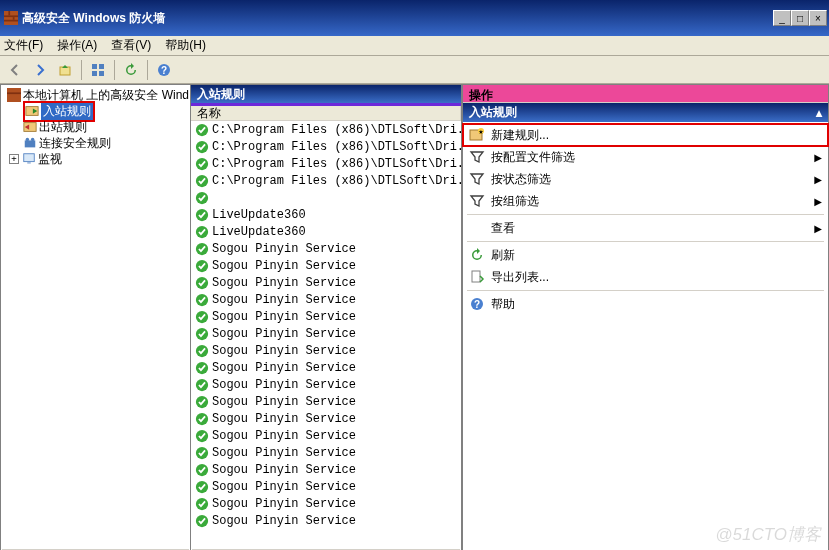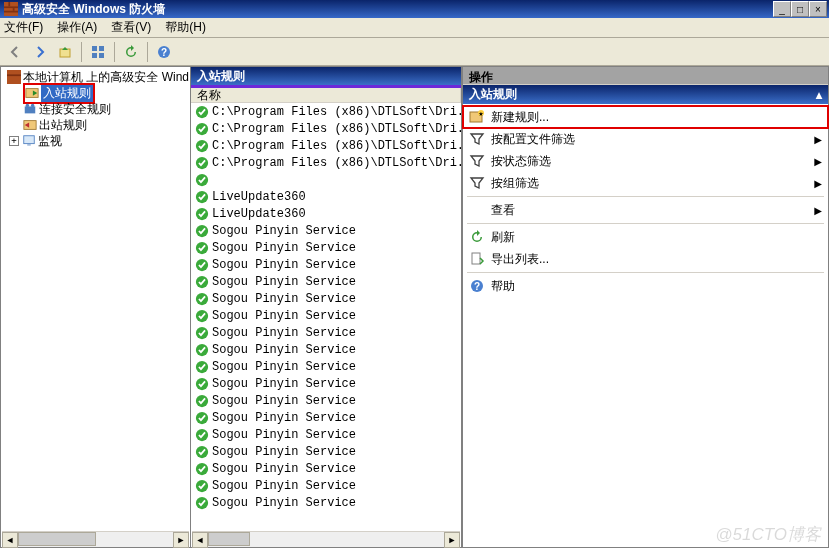--- a/index.html
+++ b/index.html
@@ -1,18 +1,18 @@
 <!DOCTYPE html>
 <html><head>
 <meta charset="utf-8">
 <style>
 * { box-sizing: border-box; margin: 0; padding: 0; }
 body { font-family: "SimSun", "Microsoft YaHei", sans-serif; font-size: 12px; background: #fff; width: 829px; height: 550px; overflow: hidden; position: relative; }
 
-.titlebar { height: 18px; background: linear-gradient(#0a246a, #3668c8); color: #fff; display: flex; align-items: center; padding: 0 2px 0 4px; }
+.titlebar { height: 36px; background: linear-gradient(#0a246a, #3668c8); color: #fff; display: flex; align-items: center; padding: 0 2px 0 4px; }
 .titlebar .ticon { width: 14px; height: 14px; margin-right: 4px; }
 .titlebar .ttl { flex: 1; font-weight: bold; font-size: 12px; }
 .winbtns { display: flex; gap: 0; }
 .winbtn { width: 18px; height: 16px; background: #c0c0c0; border: 1px solid #808080; border-top-color: #fff; border-left-color: #fff; display: flex; align-items: center; justify-content: center; font-size: 10px; font-family: Arial; color: #000; }
 
 .menubar { height: 20px; background: #ece9d8; border-bottom: 1px solid #aca899; display: flex; align-items: center; padding: 0 4px; gap: 14px; }
 .menubar span { cursor: default; }
 
 .toolbar { height: 28px; background: #ece9d8; border-bottom: 1px solid #aca899; display: flex; align-items: center; padding: 0 4px; gap: 3px; }
 .tbtn { width: 22px; height: 22px; border: 1px solid transparent; display: flex; align-items: center; justify-content: center; }
@@ -34,21 +34,21 @@
 .ind1 { padding-left: 20px; }
 .ind0 { padding-left: 4px; }
 
 .col-hdr { height: 18px; background: linear-gradient(#0a246a, #3b6ec8); color: #fff; font-weight: bold; padding: 2px 6px; display: flex; align-items: center; }
 .list-hdr { height: 18px; background: #ece9d8; border-bottom: 1px solid #d4d0c8; border-top: 3px solid #6d28d9; display: flex; align-items: center; }
 .list-hdr div { border-right: 1px solid #d4d0c8; padding: 0 6px; height: 100%; display: flex; align-items: center; }
 .list-body { overflow: hidden; height: 444px; }
 .list-row { height: 17px; display: flex; align-items: center; padding-left: 4px; white-space: nowrap; font-family: "Courier New", monospace; font-size: 12px; }
 .chk { width: 14px; height: 14px; flex-shrink: 0; margin-right: 3px; }
 
-.act-hdr-top { height: 18px; background: #a3a3a3; border-bottom: 1px solid #d4d0c8; padding: 2px 6px; font-weight: bold; }
+.act-hdr-top { height: 18px; background: #ec4899; border-bottom: 1px solid #d4d0c8; padding: 2px 6px; font-weight: bold; }
 .act-sub { height: 19px; background: linear-gradient(#0a246a,#3b6ec8); color: #fff; font-weight: bold; padding: 2px 6px; display:flex; align-items:center; justify-content:space-between; }
 .act-list { padding: 2px 0; }
 .act-item { height: 22px; display: flex; align-items: center; padding: 8px 6px; gap: 6px; cursor: default; }
 .act-ico { width: 16px; height: 16px; flex-shrink: 0; }
 .act-arrow { margin-left: auto; font-size: 10px; color: #000; }
 .hl-red2 { outline: 2px solid #e00000; outline-offset: -1px; }
 
 .hscroll { height: 16px; background: #ece9d8; border-top: 1px solid #d4d0c8; position: absolute; bottom: 0; left: 1px; right: 1px; display: flex; }
 .sbtn { width: 16px; height: 16px; background: #ece9d8; border: 1px solid #aca899; font-size: 9px; display: flex; align-items: center; justify-content: center; font-family: Arial; }
 .strack { flex: 1; background: #efefef; position: relative; }
@@ -141,32 +141,32 @@
         <span class="hl-red">
           <svg class="tree-ico" viewBox="0 0 16 16">
               <rect x="1" y="3" width="14" height="10" fill="#f0c878" stroke="#a07830"></rect>
               <path d="M14 8l-5 3V5z" fill="#2a8a2a"></path>
             </svg>
           <span class="tree-label sel">入站规则</span>
         </span>
       </div>
       <div class="tree-node ind1">
         <svg class="tree-ico" viewBox="0 0 16 16">
+            <rect x="1" y="3" width="14" height="10" fill="#f0c878" stroke="#a07830"></rect>
+            <path d="M2 8l5-3v6z" fill="#c03030"></path>
+          </svg>
+        <span class="tree-label">出站规则</span>
+      </div>
+      <div class="tree-node ind1">
+        <svg class="tree-ico" viewBox="0 0 16 16">
             <rect x="2" y="5" width="12" height="8" fill="#5080c0"></rect>
             <circle cx="5" cy="4" r="2" fill="#5080c0"></circle>
             <circle cx="11" cy="4" r="2" fill="#5080c0"></circle>
           </svg>
         <span class="tree-label">连接安全规则</span>
-      </div>
-      <div class="tree-node ind1">
-        <svg class="tree-ico" viewBox="0 0 16 16">
-            <rect x="1" y="3" width="14" height="10" fill="#f0c878" stroke="#a07830"></rect>
-            <path d="M2 8l5-3v6z" fill="#c03030"></path>
-          </svg>
-        <span class="tree-label">出站规则</span>
       </div>
       <div class="tree-node ind1" style="padding-left:6px;">
         <span class="tw">+</span>
         <svg class="tree-ico" viewBox="0 0 16 16">
             <rect x="2" y="2" width="12" height="9" fill="#d8e8f8" stroke="#5080c0"></rect>
             <rect x="6" y="12" width="4" height="1" fill="#5080c0"></rect>
           </svg>
         <span class="tree-label">监视</span>
       </div>
     </div>

